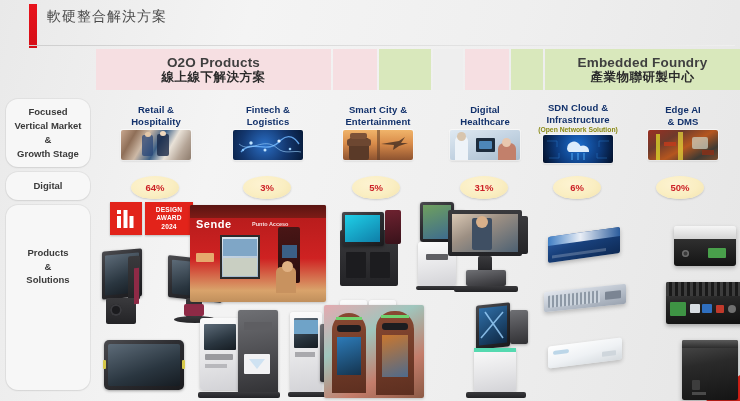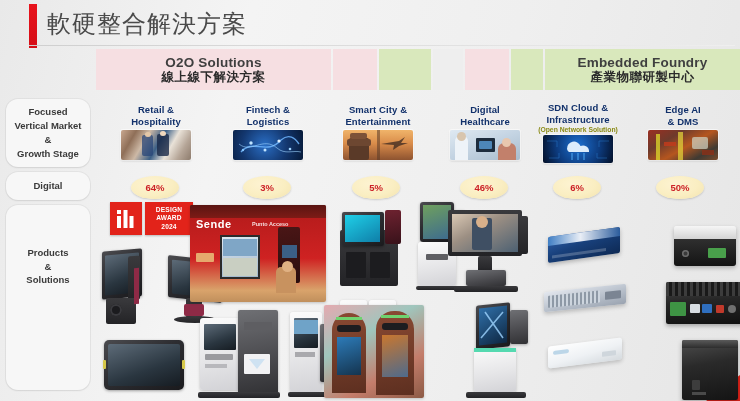--- a/index.html
+++ b/index.html
@@ -16,21 +16,21 @@
   }
 
   
   #title-accent {
     position: absolute; left: 29px; top: 4px;
     width: 8px; height: 44px;
     background: linear-gradient(180deg,#e8131c 0%, #d50d16 100%);
   }
   #page-title {
     position: absolute; left: 47px; top: 8px;
-    font-size: 24px; letter-spacing: 1px;
+    font-size: 14px; letter-spacing: 1px;
     color: #4a4a4a; font-weight: 500;
     white-space: nowrap;
   }
   #title-rule {
     position: absolute; left: 29px; top: 45px;
     width: 706px; height: 1px;
     background: linear-gradient(90deg,#cfcfcf,#e4e4e4 70%, #efefef);
   }
 
   
@@ -191,21 +191,21 @@
 <div id="slide">
 
   <div id="title-accent"></div>
   <div id="page-title">軟硬整合解決方案</div>
   <div id="title-rule"></div>
   <div id="corner-accent"></div>
 
   <div id="band-row">
     <div class="band" style="left:96px;width:235px;background:#f6dfe2;">
       <div>
-        <div class="band-title-en">O2O Solutions</div>
+        <div class="band-title-en">O2O Products</div>
         <div class="band-title-zh">線上線下解決方案</div>
       </div>
     </div>
     <div class="band" style="left:333px;width:44px;background:#f6dfe2;"></div>
     <div class="band" style="left:379px;width:52px;background:#d9e8bc;"></div>
     <div class="band" style="left:433px;width:30px;background:#eeeeee;"></div>
     <div class="band" style="left:465px;width:44px;background:#f6dfe2;"></div>
     <div class="band" style="left:511px;width:32px;background:#d9e8bc;"></div>
     <div class="band" style="left:545px;width:195px;background:#d9e8bc;">
       <div>
@@ -314,21 +314,21 @@
       <div style="position:absolute;left:30px;top:2px;width:5px;height:28px;background:#e0cf3a;opacity:.75;"></div>
       <div style="position:absolute;left:44px;top:7px;width:16px;height:12px;background:#cfd6c8;opacity:.7;border-radius:2px;"></div>
       <div style="position:absolute;left:16px;top:12px;width:12px;height:4px;background:#c03b1c;opacity:.85;"></div>
       <div style="position:absolute;left:54px;top:20px;width:12px;height:5px;background:#8b2f17;opacity:.8;"></div>
     </div>
   </div>
 
   <div class="rev-pill" style="left:131px;">64%</div>
   <div class="rev-pill" style="left:243px;">3%</div>
   <div class="rev-pill" style="left:352px;">5%</div>
-  <div class="rev-pill" style="left:460px;">46%</div>
+  <div class="rev-pill" style="left:460px;">31%</div>
   <div class="rev-pill" style="left:553px;">6%</div>
   <div class="rev-pill" style="left:656px;">50%</div>
 
   <div id="products-area">
 
     <div id="if-badge">
       <div class="if-sq" id="if-mark">
         <svg width="20" height="18" viewBox="0 0 20 18">
           <rect x="1" y="0" width="4" height="4" fill="#fff"></rect>
           <rect x="1" y="6" width="4" height="12" fill="#fff"></rect>

